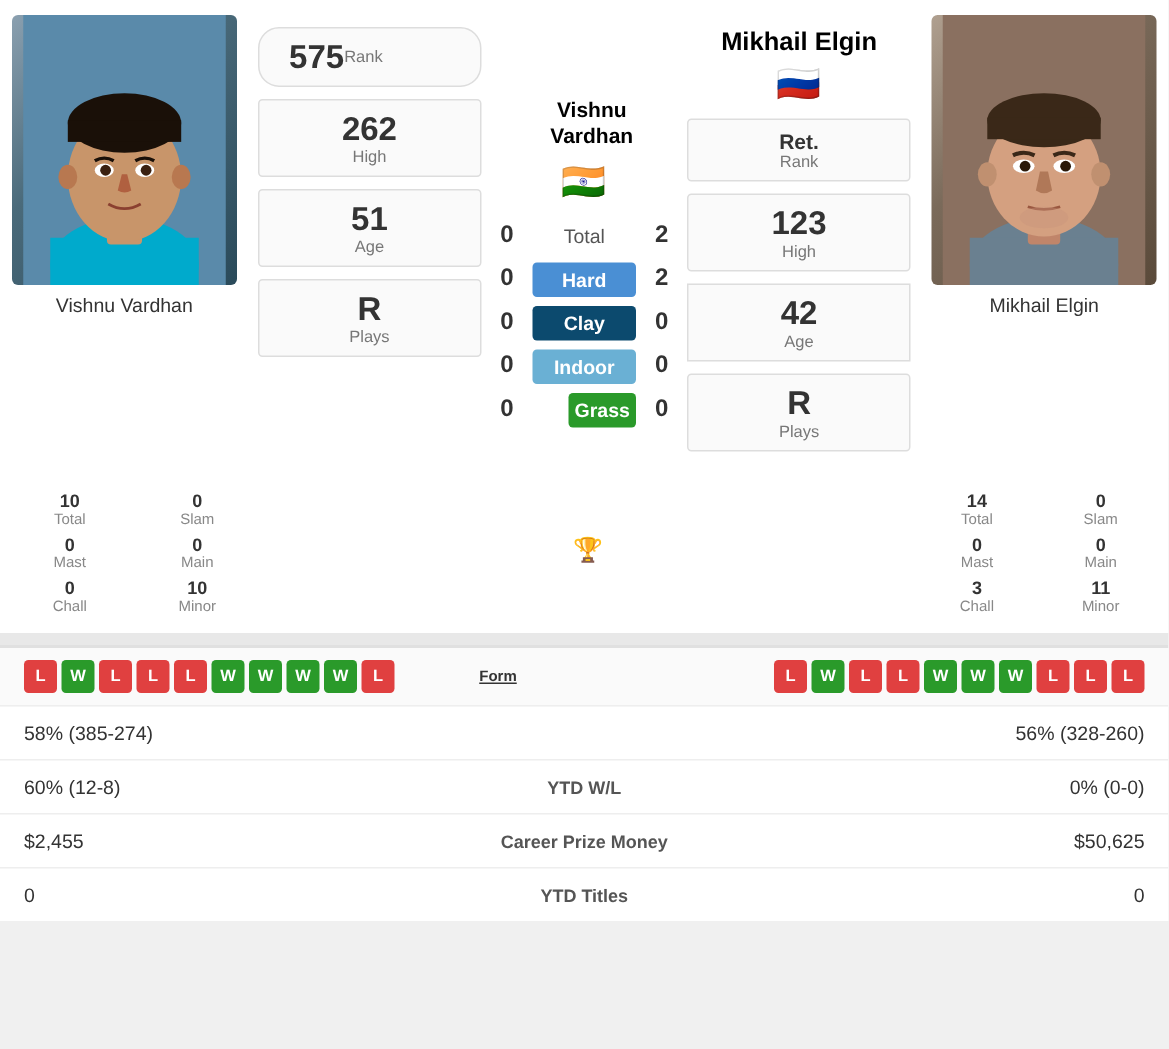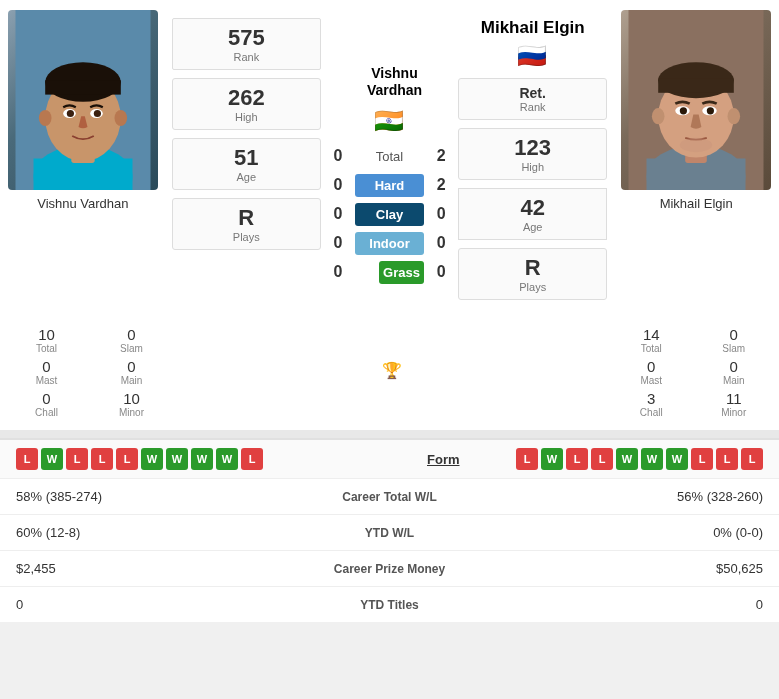--- a/index.html
+++ b/index.html
@@ -82,22 +82,22 @@
       grid-template-columns: 1fr 1fr;
       gap: 4px 8px;
       margin-top: 4px;
     }
     .stats-cell {
       display: flex;
       flex-direction: column;
       align-items: center;
     }
     .stats-cell-value {
-      font-size: 15px;
-      font-weight: normal;
+      font-size: 12px;
+      font-weight: bold;
       color: #333;
     }
     .stats-cell-label {
       font-size: 10px;
       color: #888;
     }
     .trophy-icon {
       color: #c0a020;
       font-size: 16px;
       display: inline-block;
@@ -161,22 +161,22 @@
       border-bottom: 1px solid #eee;
       background: #fafafa;
     }
     .form-left {
       flex: 1;
       display: flex;
       gap: 3px;
     }
     .form-center-label {
       width: 140px;
-      text-align: right;
-      font-size: 13px;
+      text-align: left;
+      font-size: 10px;
       font-weight: bold;
       color: #333;
       text-decoration: underline;
     }
     .form-right {
       flex: 1;
       display: flex;
       gap: 3px;
       justify-content: flex-end;
     }
@@ -270,21 +270,21 @@
 
           <path d="M73 118 L70 130 Q75 133 80 130 L77 118" fill="#b06040"></path>
 
           <path d="M63 140 Q75 147 87 140" stroke="#8a4030" stroke-width="2" fill="none"></path>
         </svg>
       </div>
       <div class="player-name-label">Vishnu Vardhan</div>
     </div>
 
     <div class="player-stats-left">
-      <div style="display:flex;flex-direction:column;align-items:center;border:1px solid #ddd;border-radius:2px;padding:6px 20px;margin-bottom:8px;background:#fafafa;">
+      <div style="display:flex;align-items:center;border:1px solid #ddd;border-radius:14px;padding:6px 20px;margin-bottom:8px;background:#fafafa;">
         <span class="stat-value">575</span>
         <span class="stat-label">Rank</span>
       </div>
       <div style="display:flex;flex-direction:column;align-items:center;border:1px solid #ddd;border-radius:3px;padding:6px 20px;margin-bottom:8px;background:#fafafa;">
         <span class="stat-value">262</span>
         <span class="stat-label">High</span>
       </div>
       <div style="display:flex;flex-direction:column;align-items:center;border:1px solid #ddd;border-radius:3px;padding:6px 20px;margin-bottom:8px;background:#fafafa;">
         <span class="stat-value">51</span>
         <span class="stat-label">Age</span>
@@ -486,21 +486,20 @@
           <span class="form-badge form-w">W</span>
           <span class="form-badge form-w">W</span>
           <span class="form-badge form-l">L</span>
           <span class="form-badge form-l">L</span>
           <span class="form-badge form-l">L</span>
         </div>
     </div>
 
     <div class="stat-row">
       <span class="stat-row-left">58% (385-274)</span>
-      <span class="stat-row-center">Career Total W/L</span>
       <span class="stat-row-right">56% (328-260)</span>
     </div>
 
     <div class="stat-row">
       <span class="stat-row-left">60% (12-8)</span>
       <span class="stat-row-center">YTD W/L</span>
       <span class="stat-row-right">0% (0-0)</span>
     </div>
 
     <div class="stat-row">

